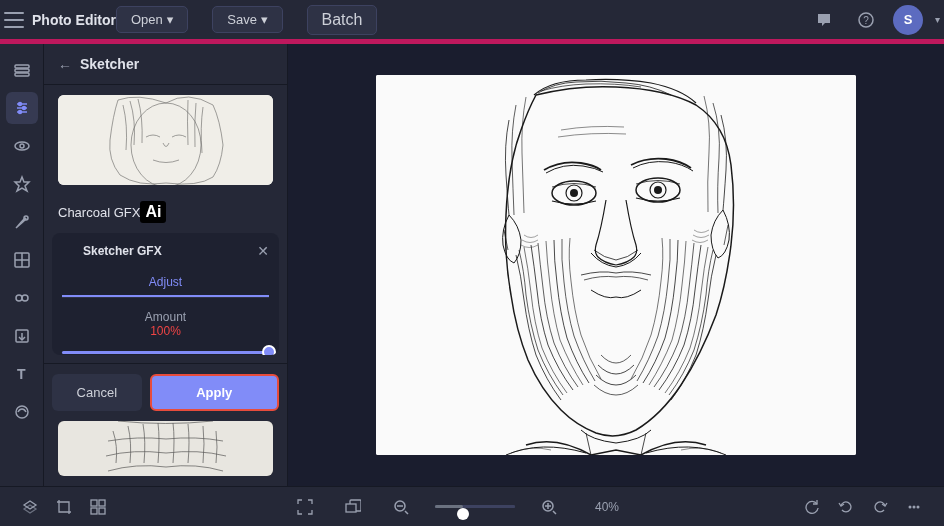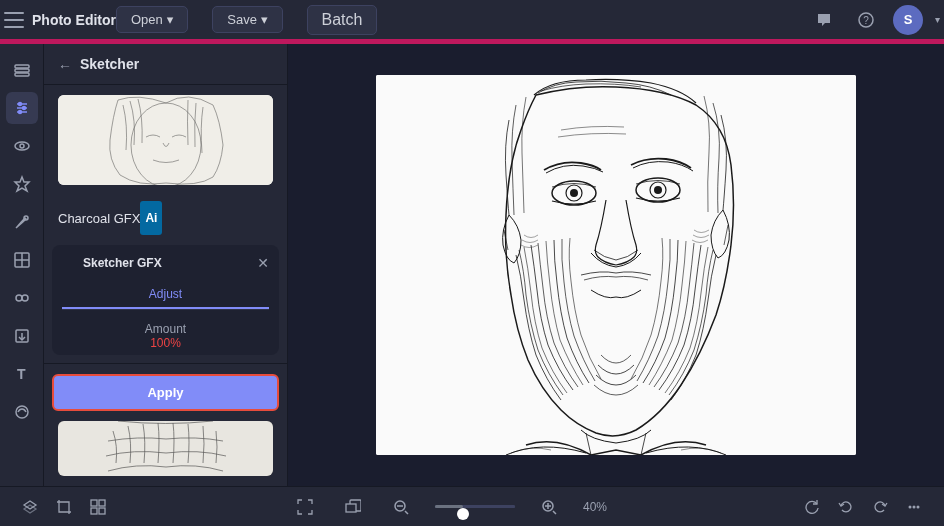--- a/index.html
+++ b/index.html
@@ -30,21 +30,21 @@
     
     .panel { width: 244px; background: #252837; border-right: 1px solid #161924; display: flex; flex-direction: column; flex-shrink: 0; overflow: hidden; }
     .panel-header { display: flex; align-items: center; gap: 8px; padding: 12px 14px; border-bottom: 1px solid #161924; }
     .back-btn { color: #9aa0b0; cursor: pointer; font-size: 14px; }
     .panel-title { font-size: 14px; font-weight: 600; color: #e0e2ea; }
 
     .preview-thumbnail { margin: 10px 14px; border-radius: 6px; overflow: hidden; height: 90px; background: #f0f0f0; }
 
     .preset-label { padding: 6px 14px 10px; display: flex; align-items: center; justify-content: flex-start; }
     .preset-name { font-size: 13px; color: #e0e2ea; font-weight: 500; }
-    .ai-badge { background: #0369a1; color: #fff; font-size: 12px; font-weight: 700; padding: 10px 5px; border-radius: 3px; }
+    .ai-badge { background: #000000; color: #fff; font-size: 16px; font-weight: 700; padding: 2px 5px; border-radius: 3px; }
 
     .sub-panel { background: #1e2130; margin: 0 8px 8px; border-radius: 8px; padding: 10px; flex: 1; overflow-y: auto; }
     .sub-panel-header { display: flex; align-items: center; justify-content: space-between; margin-bottom: 10px; margin-left: 21px; }
     .sub-panel-title { font-size: 12px; font-weight: 600; color: #e0e2ea; }
     .close-btn { color: #9aa0b0; cursor: pointer; font-size: 14px; }
 
     .tabs { display: flex; gap: 0; border-bottom: 1px solid #2e3245; margin-bottom: 12px; }
     .tab { flex: 1; text-align: center; padding: 6px 0; font-size: 12px; cursor: pointer; color: #9aa0b0; border-bottom: 2px solid transparent; }
     .tab.active { color: #818cf8; border-bottom-color: #818cf8; }
 
@@ -63,21 +63,21 @@
 
     .panel-bottom-thumb { height: 60px; margin: 0 8px 8px; border-radius: 6px; overflow: hidden; background: #333; }
 
     
     .canvas-area { flex: 1; display: flex; align-items: center; justify-content: center; background: #1a1d2e; position: relative; overflow: hidden; }
 
     
     .bottom-bar { height: 40px; background: #252837; border-top: 1px solid #161924; display: flex; align-items: center; justify-content: space-between; padding: 0 16px; flex-shrink: 0; }
     .bottom-tools { display: flex; align-items: center; gap: 6px; }
     .bottom-btn { width: 28px; height: 28px; display: flex; align-items: center; justify-content: center; border-radius: 4px; cursor: pointer; color: #9aa0b0; font-size: 14px; }
-    .zoom-control { display: flex; align-items: center; gap: 20px; }
+    .zoom-control { display: flex; align-items: center; gap: 20px; text-align: right; }
     .zoom-slider { width: 80px; height: 3px; background: #3d4260; border-radius: 2px; position: relative; display: flex; align-items: center; }
     .zoom-thumb { width: 12px; height: 12px; background: #fff; border-radius: 50%; position: absolute; left: 35%; transform: translateX(-50%); }
     .zoom-value { font-size: 12px; color: #9aa0b0; min-width: 36px; }
     .bottom-right { display: flex; align-items: center; gap: 6px; }
 
     
     .sketch-canvas { border-radius: 4px; }
   </style>
 </head>
 <body>
@@ -249,20 +249,21 @@
           <div class="slider-track">
             <div class="slider-fill" style="width:100%"></div>
             <div class="slider-thumb" style="left:calc(100% - 7px)"></div>
           </div>
         </div>
       </div>
 
     </div>
 
     <div class="panel-actions">
+      <button class="btn-cancel">Cancel</button>
       <button class="btn-apply">Apply</button>
     </div>
 
     <div class="panel-bottom-thumb" style="height:55px; margin: 0 14px 10px; border-radius:6px; overflow:hidden;">
       <svg width="216" height="55" viewBox="0 0 216 55">
         <rect width="216" height="55" fill="#e8e6e0"></rect>
         <g stroke="#333" stroke-width="0.7" fill="none" opacity="0.8">
           <path d="M60,0 Q108,5 155,0"></path>
           <path d="M50,20 Q80,15 108,18 Q138,15 165,20"></path>
           <path d="M48,35 Q75,28 108,32 Q140,28 168,35"></path>

